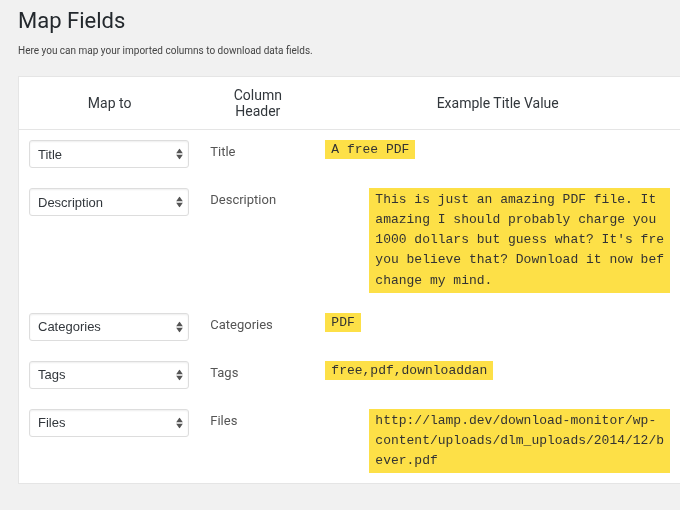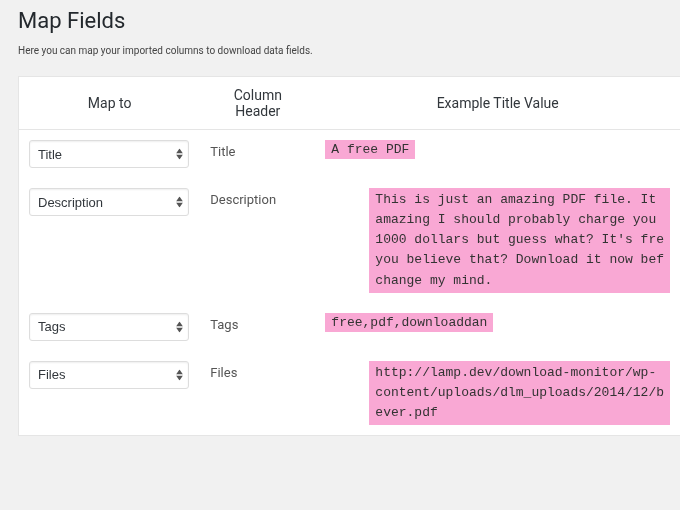--- a/index.html
+++ b/index.html
@@ -80,21 +80,21 @@
       transform: translateY(-50%);
       pointer-events: none;
       display:flex;
       flex-direction: column;
       gap: 1px;
     }
     .select-arrows svg { display:block; }
     code.example {
       font-family: Menlo, Consolas, "Courier New", monospace;
       font-size: 13px;
-      background: #f9a8d4;
+      background: #fde047;
       padding: 2px 6px;
       line-height: 1.55;
       color: #333;
       border-radius: 0;
       display: inline;
     }
     code.example.block {
       display: inline-block;
       white-space: pre-wrap;
       margin-left: 44px;
@@ -149,20 +149,39 @@
                 <polygon points="0,0 7,0 3.5,5" fill="#555"></polygon>
               </svg>
         </span>
       </div>
     </td>
     <td class="col-header">Description</td>
     <td class="col-example"><code class="example block">This is just an amazing PDF file. It amazing I should probably charge you 1000 dollars but guess what? It's fre you believe that? Download it now bef change my mind.</code></td>
   </tr>
 
 
+  <tr>
+    <td class="col-mapto">
+      <div class="select-wrap">
+        <select>
+          <option value="Categories">Categories</option>
+        </select>
+        <span class="select-arrows">
+          <svg width="7" height="5" viewBox="0 0 7 5">
+                <polygon points="3.5,0 7,5 0,5" fill="#555"></polygon>
+              </svg>
+          <svg width="7" height="5" viewBox="0 0 7 5">
+                <polygon points="0,0 7,0 3.5,5" fill="#555"></polygon>
+              </svg>
+        </span>
+      </div>
+    </td>
+    <td class="col-header">Categories</td>
+    <td class="col-example"><code class="example">PDF</code></td>
+  </tr>
 
   <tr>
     <td class="col-mapto">
       <div class="select-wrap">
         <select>
           <option value="Tags">Tags</option>
         </select>
         <span class="select-arrows">
           <svg width="7" height="5" viewBox="0 0 7 5">
                 <polygon points="3.5,0 7,5 0,5" fill="#555"></polygon>

